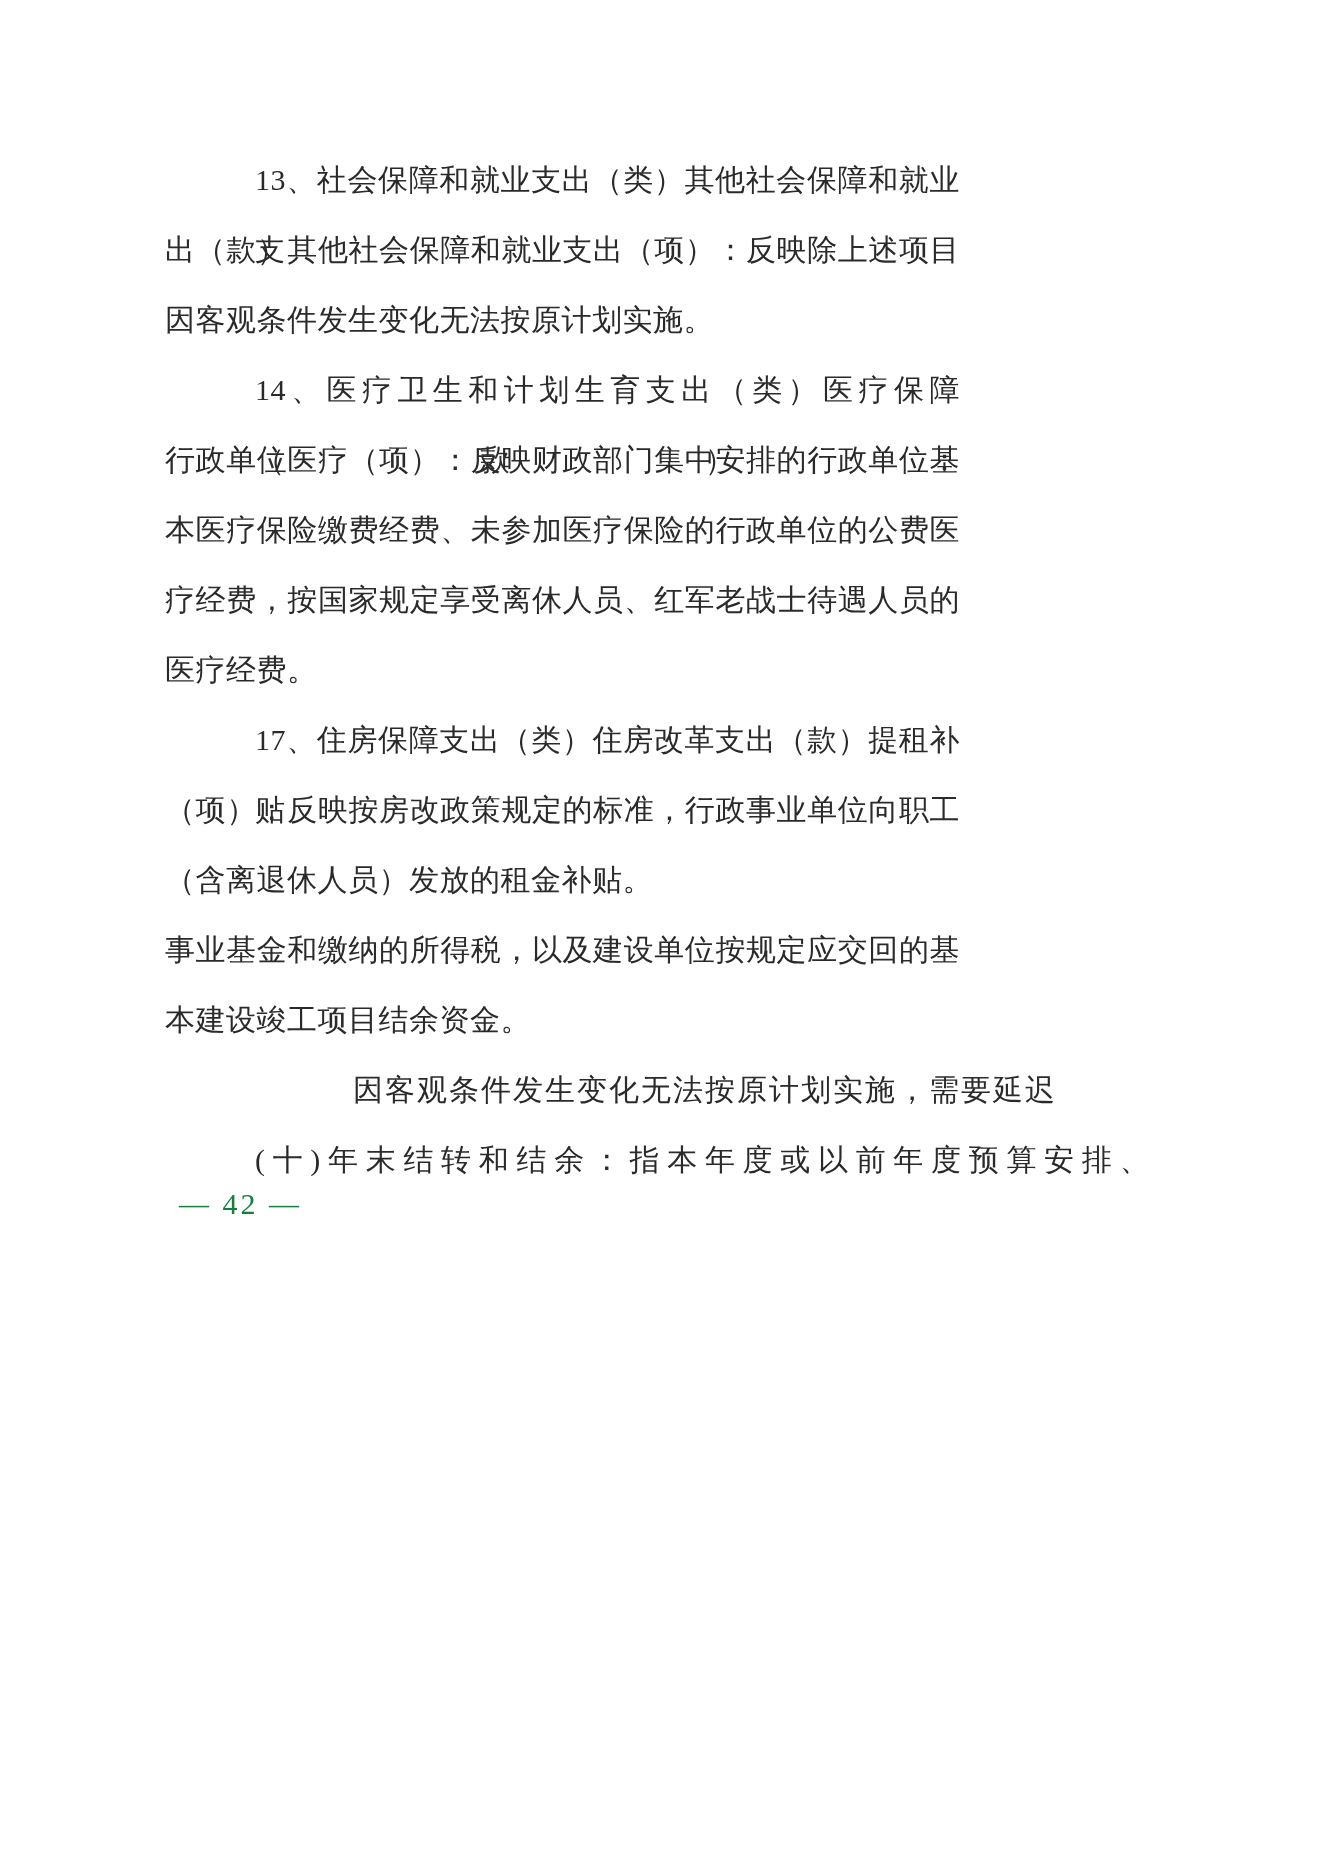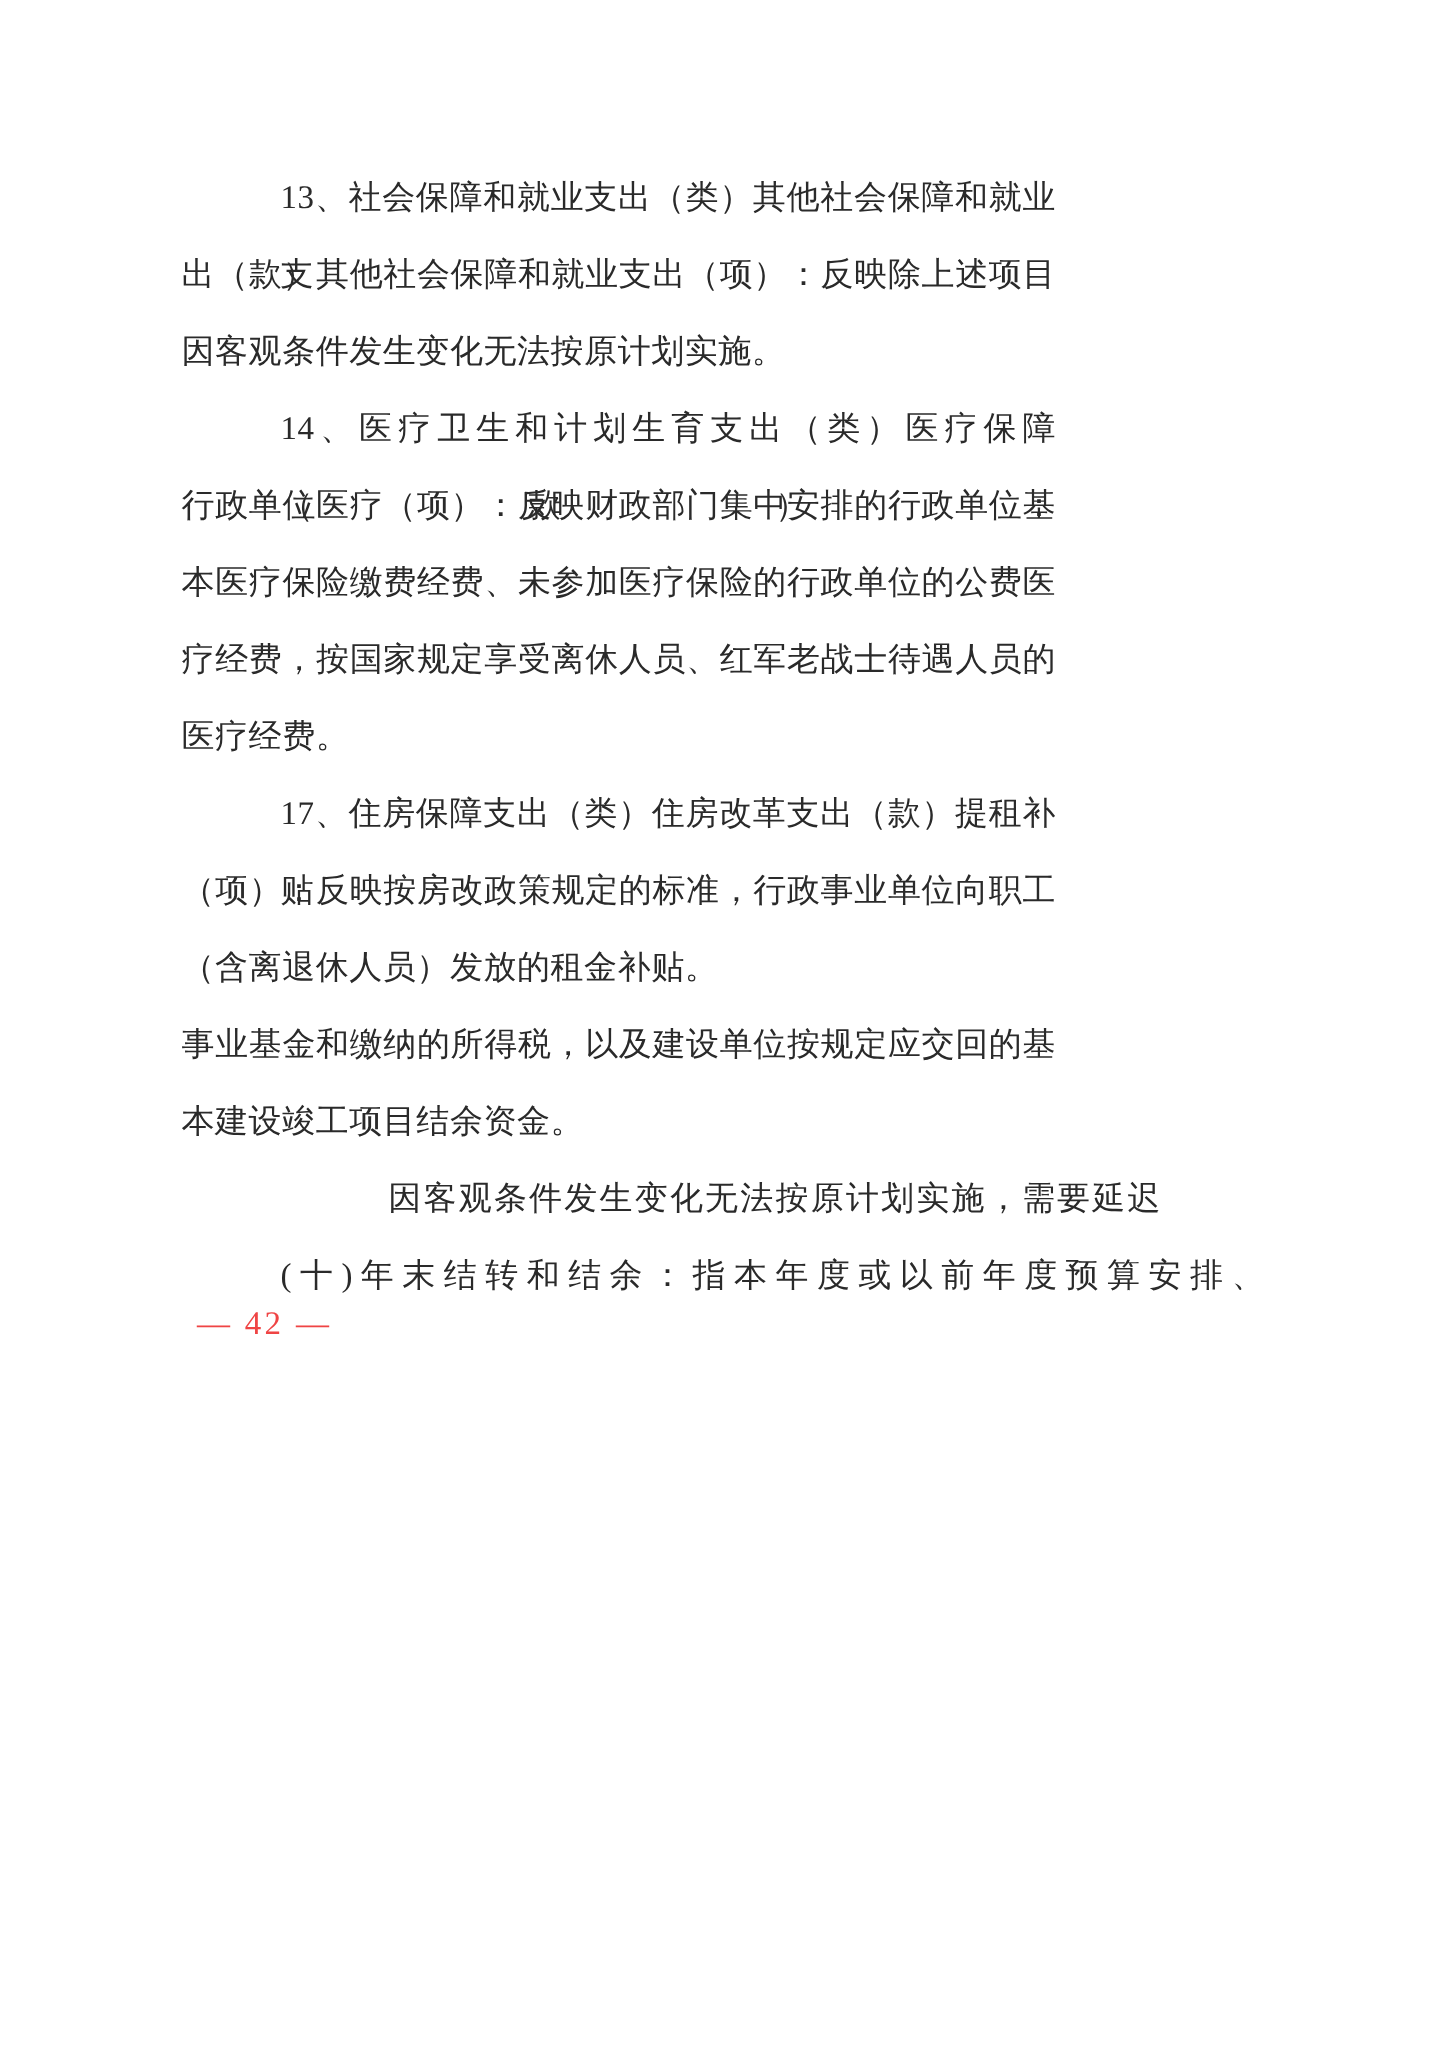--- a/index.html
+++ b/index.html
@@ -55,21 +55,21 @@
     margin-left: 188px;
     letter-spacing: 2px;
   }
   .footer-line {
     height: 34px;
     line-height: 34px;
     margin-top: -8px;
     margin-left: 14px;
     font-size: 30px;
     letter-spacing: 3px;
-    color: #ef4444;
+    color: #15803d;
   }
 </style>
 </head>
 <body>
 
 <div class="page">
 
   <div class="para">
     <div class="line fill indent">13、社会保障和就业支出（类）其他社会保障和就业支</div>
     <div class="line fill">出（款）其他社会保障和就业支出（项）：反映除上述项目</div>

